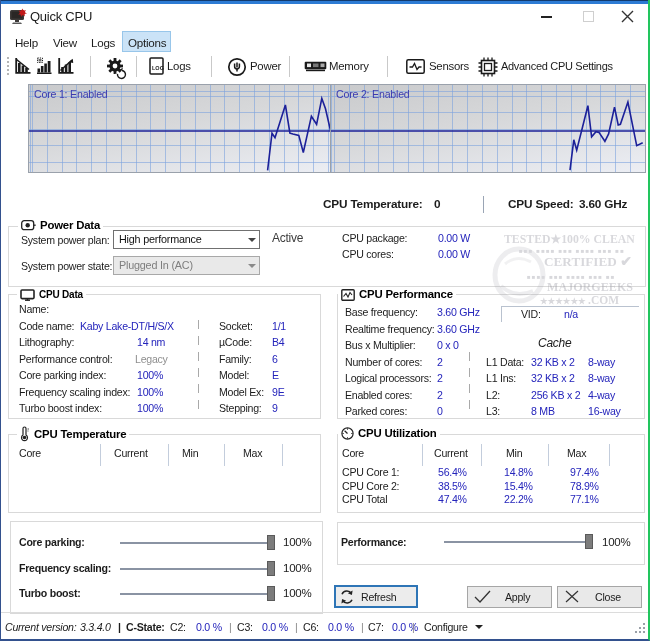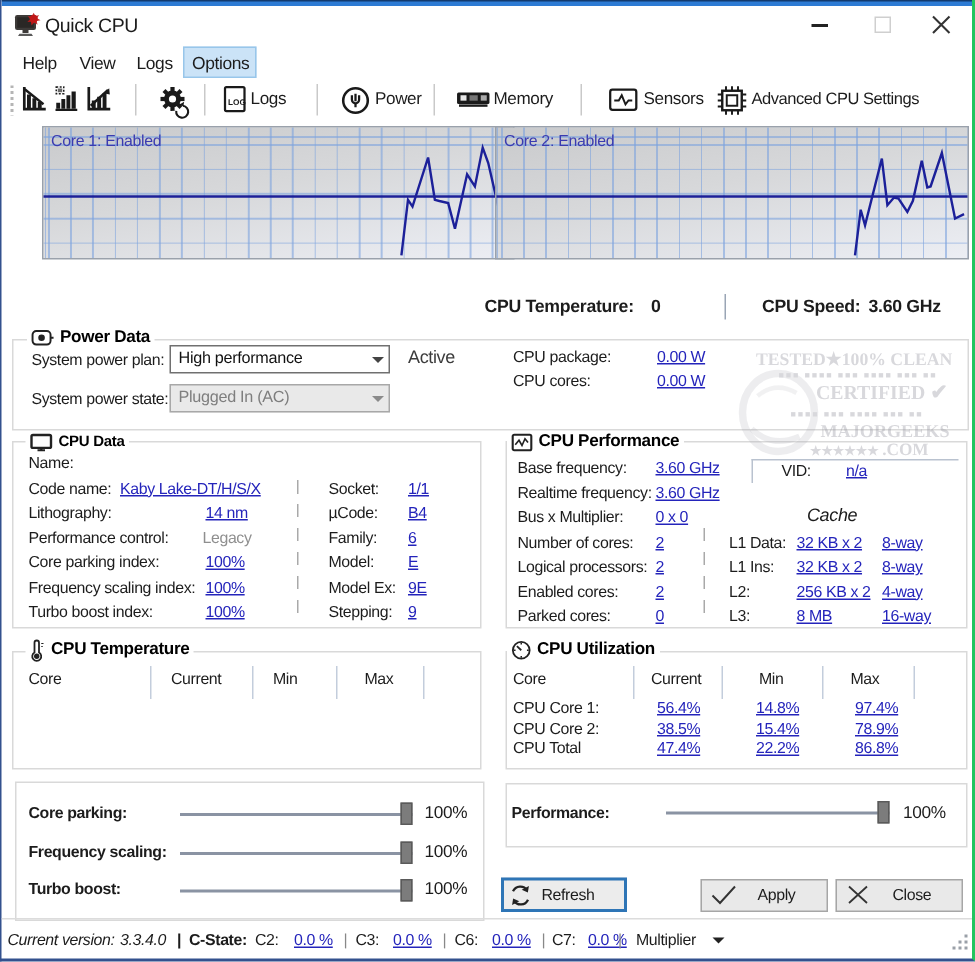--- a/index.html
+++ b/index.html
@@ -2,21 +2,21 @@
 <html><head>
 <meta charset="utf-8">
 <style>
   html,body{margin:0;padding:0;}
   #win{position:relative;width:650px;height:641px;font-family:"Liberation Sans",sans-serif;
     background:#fff;overflow:hidden;box-sizing:border-box;
     border-left:1px solid #33518e;border-right:2px solid #22c55e;border-bottom:2px solid #33518e;}
   #topborder{position:absolute;left:0;top:0;width:650px;height:4px;background:#2d7bd4;border-top:1px solid #123a6e;box-sizing:border-box;z-index:50;}
   .t{position:absolute;font-size:10.6px;color:#1c1c1c;line-height:14px;white-space:nowrap;letter-spacing:-0.25px;}
   .b{font-weight:bold;}
-  .v{color:#2424bb;text-decoration:underline;}
+  .v{color:#2424bb;}
   .gb{position:absolute;border:1px solid #d9d9d9;background:#fff;}
   .sep{position:absolute;width:1px;background:#c3cddc;}
   .dsep{position:absolute;width:1px;background:repeating-linear-gradient(to bottom,#a9a9a9 0 9px,transparent 9px 16px);}
   .graph{position:absolute;top:84px;height:89px;border:1px solid #9aa1ab;box-sizing:border-box;
     background:
      repeating-linear-gradient(to right, rgba(125,163,222,.6) 0 1px, transparent 1px 14.8px),
      repeating-linear-gradient(to bottom, rgba(125,163,222,.6) 0 1px, transparent 1px 16.4px),
      linear-gradient(170deg,#c9cacc 0%,#d7d8da 45%,#eceef4 100%);
     background-position:3px 0,0 11px,0 0;}
   .glabel{position:absolute;left:5px;top:3px;font-size:10.6px;letter-spacing:-0.2px;color:#3b3bb0;}
@@ -275,21 +275,21 @@
     <div class="t v" style="left:530px;top:371px;">32 KB x 2</div>
     <div class="t v" style="left:587px;top:371px;">8-way</div>
 <div class="t" style="left:485px;top:387.5px;">L2:</div>
     <div class="t v" style="left:530px;top:387.5px;">256 KB x 2</div>
     <div class="t v" style="left:587px;top:387.5px;">4-way</div>
 <div class="t" style="left:485px;top:404px;">L3:</div>
     <div class="t v" style="left:530px;top:404px;">8 MB</div>
     <div class="t v" style="left:587px;top:404px;">16-way</div>
 
 <div class="gb" style="left:7px;top:434px;width:311px;height:77px;"></div>
-<div style="position:absolute;left:16px;top:427px;background:#fff;padding:0 3px;display:flex;gap:5px;align-items:flex-start;">
+<div style="position:absolute;left:16px;top:427px;background:#fff;padding:0 3px;display:flex;gap:5px;align-items:center;">
  <svg style="position:static" width="9" height="14" viewBox="0 0 9 14">
         <path d="M3 1.5 a1.5 1.5 0 0 1 3 0 V8 a3 3 0 1 1 -3 0 Z" fill="none" stroke="#222" stroke-width="1.2"></path>
         <circle cx="4.5" cy="10.5" r="1.8" fill="#222"></circle>
         <path d="M7.5 2 h1.5 M7.5 4 h1" stroke="#222" stroke-width="0.8"></path>
       </svg>
  <span style="font-weight:bold;font-size:11.4px;line-height:13px;letter-spacing:-0.2px;">CPU Temperature</span>
 </div>
 <div class="t" style="left:18px;top:446px;">Core</div>
 <div class="t" style="left:113px;top:446px;">Current</div>
 <div class="t" style="left:181px;top:446px;">Min</div>
@@ -320,21 +320,21 @@
     <div class="t v" style="left:437px;top:465px;">56.4%</div>
     <div class="t v" style="left:503px;top:465px;">14.8%</div>
     <div class="t v" style="left:569px;top:465px;">97.4%</div>
 <div class="t" style="left:341px;top:478.5px;">CPU Core 2:</div>
     <div class="t v" style="left:437px;top:478.5px;">38.5%</div>
     <div class="t v" style="left:503px;top:478.5px;">15.4%</div>
     <div class="t v" style="left:569px;top:478.5px;">78.9%</div>
 <div class="t" style="left:341px;top:492px;">CPU Total</div>
     <div class="t v" style="left:437px;top:492px;">47.4%</div>
     <div class="t v" style="left:503px;top:492px;">22.2%</div>
-    <div class="t v" style="left:569px;top:492px;">86.8%</div>
+    <div class="t v" style="left:569px;top:492px;">77.1%</div>
 
 <div class="gb" style="left:9px;top:521px;width:311px;height:91px;"></div>
 <div class="t b" style="left:18px;top:535px;">Core parking:</div>
 <div class="slider" style="left:119px;top:535px;width:155px;">
       <div class="track"></div>
       <div class="thumb" style="left:147px;"></div>
     </div>
 <div class="t" style="left:282px;top:535px;font-size:11.5px;">100%</div>
 <div class="t b" style="left:18px;top:560.5px;">Frequency scaling:</div>
 <div class="slider" style="left:119px;top:560.5px;width:155px;">
@@ -386,21 +386,21 @@
 <div class="t" style="left:228px;top:620px;color:#888;">|</div>
 <div class="t" style="left:236px;top:620px;">C3:</div>
 <div class="t v" style="left:261px;top:620px;">0.0 %</div>
 <div class="t" style="left:294px;top:620px;color:#888;">|</div>
 <div class="t" style="left:302px;top:620px;">C6:</div>
 <div class="t v" style="left:327px;top:620px;">0.0 %</div>
 <div class="t" style="left:360px;top:620px;color:#888;">|</div>
 <div class="t" style="left:367px;top:620px;">C7:</div>
 <div class="t v" style="left:391px;top:620px;">0.0 %</div>
 <div class="t" style="left:411px;top:620px;color:#888;">|</div>
-<div class="t" style="left:423px;top:620px;">Multiplier</div>
+<div class="t" style="left:423px;top:620px;">Configure</div>
 <div style="position:absolute;left:474px;top:625px;width:0;height:0;border-left:4px solid transparent;border-right:4px solid transparent;border-top:4px solid #222;"></div>
 <svg style="left:634px;top:623px" width="12" height="12" viewBox="0 0 12 12">
       <g fill="#9aa0a8">
         <rect x="8" y="0" width="2" height="2"></rect>
         <rect x="8" y="4" width="2" height="2"></rect>
         <rect x="8" y="8" width="2" height="2"></rect>
         <rect x="4" y="4" width="2" height="2"></rect>
         <rect x="4" y="8" width="2" height="2"></rect>
         <rect x="0" y="8" width="2" height="2"></rect>
       </g>

